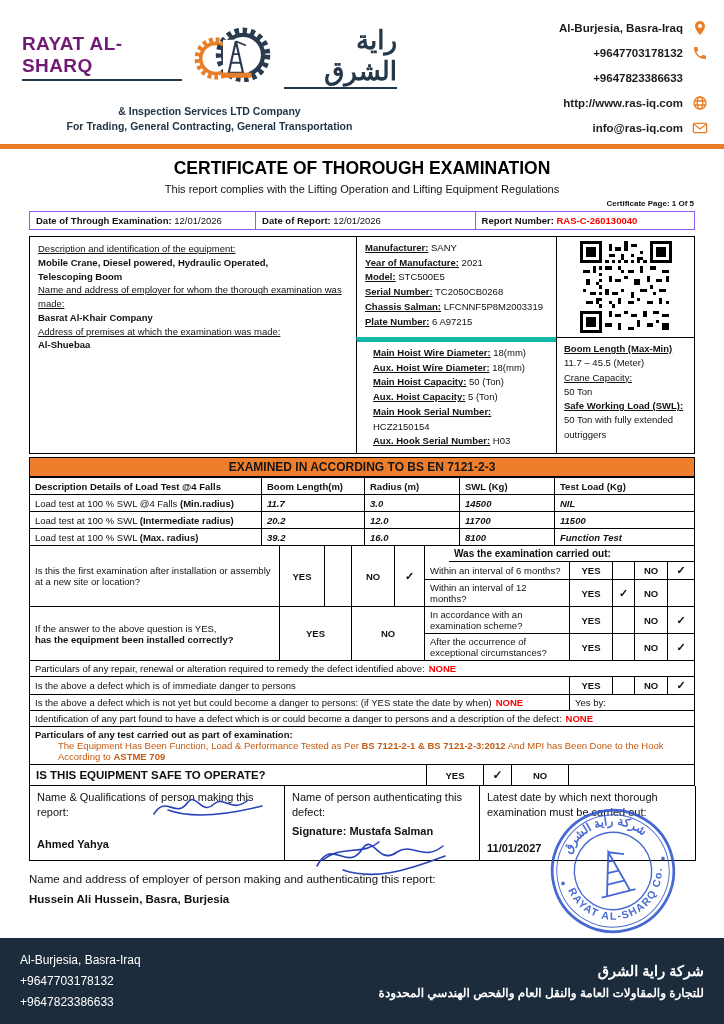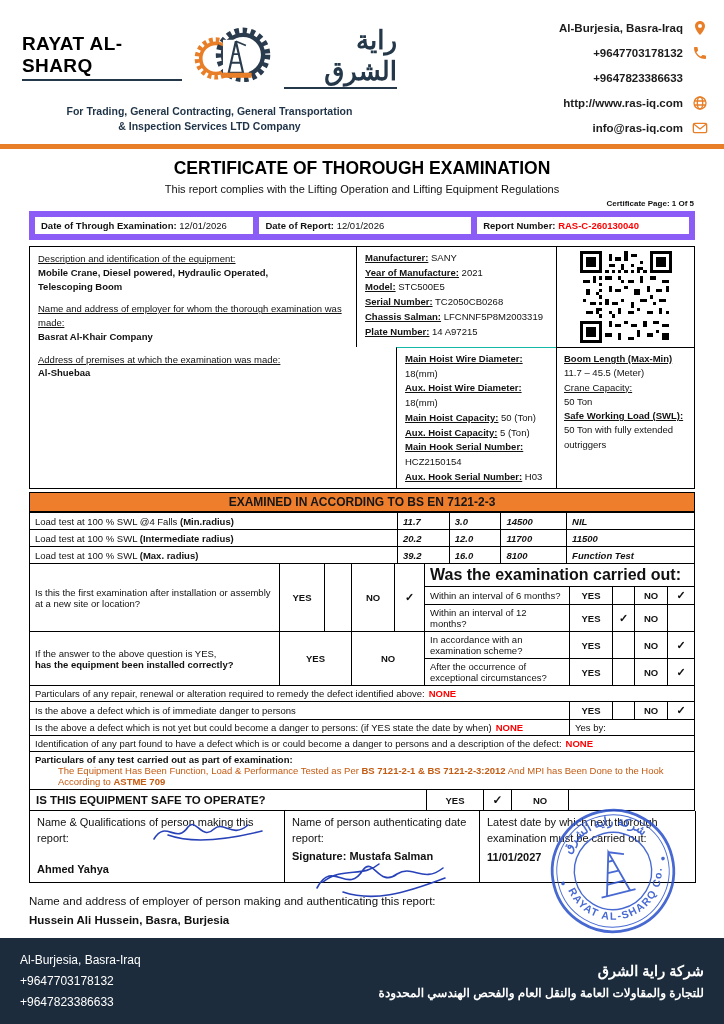--- a/index.html
+++ b/index.html
@@ -3,71 +3,71 @@
 <meta charset="utf-8">
 <style>
   * { margin:0; padding:0; box-sizing:border-box; }
   body { background:#888; font-family:"Liberation Sans", sans-serif; }
   .page { position:relative; width:724px; height:1024px; background:#fff; margin:0 auto; overflow:hidden; color:#111; }
 
   
   .header { display:flex; justify-content:space-between; padding:14px 16px 0 22px; }
   .header-left { width:375px; }
   .logo-row { display:flex; align-items:center; justify-content:center; gap:8px; }
-  .logo-en { font-size:19px; font-weight:bold; color:#000000; letter-spacing:.4px; border-bottom:2px solid #24384a; padding-bottom:2px; }
+  .logo-en { font-size:19px; font-weight:bold; color:#701a75; letter-spacing:.4px; border-bottom:2px solid #24384a; padding-bottom:2px; }
   .logo-ar { font-size:26px; font-weight:bold; color:#24384a; direction:rtl; border-bottom:2px solid #24384a; }
   .emblem { width:92px; height:86px; }
   .taglines { margin-top:4px; text-align:center; color:#1f3347; font-weight:bold; font-size:10.5px; line-height:1.4; }
   .contacts { display:flex; flex-direction:column; gap:9px; padding-top:6px; align-items:flex-end; }
   .c-row { display:flex; align-items:center; gap:9px; font-size:11.5px; font-weight:bold; color:#1c1c1c; }
   .c-icon { width:16px; height:16px; display:inline-flex; }
   .c-icon svg { width:16px; height:16px; }
   .divider { height:5px; background:#e87e27; margin-top:8px; }
 
   
   .title-block { margin-top:9px; }
   .title-main { text-align:center; font-size:17.5px; font-weight:bold; color:#000; }
   .title-sub { text-align:center; font-size:11px; margin-top:4px; color:#111; }
   .page-info { text-align:right; margin-right:30px; font-size:8px; font-weight:bold; margin-top:4px; }
 
   
   table.meta { width:666px; margin:3px 29px 0; border-collapse:collapse; font-size:9.5px; }
-  table.meta td { border:6px solid #8b5cf6; padding:3px 6px; }
+  table.meta td { border:1px solid #8b5cf6; padding:3px 6px; }
   .lbl { font-weight:bold; }
   .red { color:#f00; font-weight:bold; }
 
   
   .info-grid { width:666px; margin:6px 29px 0; border:1px solid #000; display:grid; grid-template-columns:326px 200px 138px; }
   .info-grid > div { font-size:9.5px; }
   .left-cell { grid-area:1/1/3/2; padding:5px 8px; line-height:1.45; }
   .u { text-decoration:underline; }
   .b { font-weight:bold; }
-  .gap-top { margin-top:9px; }
+  .gap-top { }
   .spec-cell { grid-area:1/2/2/3; border-left:1px solid #000; padding:4px 8px; line-height:1.55; }
   .qr-cell { grid-area:1/3/2/4; border-left:1px solid #000; display:flex; align-items:center; justify-content:center; padding:4px; }
-  .hoist-cell { grid-area:2/2/3/3; border-left:1px solid #000; border-top:1px solid #14b8a6; padding:4px 8px; line-height:1.55;margin-left:40px; }
+  .hoist-cell { grid-area:2/2/3/3; border-left:1px solid #000; border-top:5px solid #14b8a6; padding:4px 16px; line-height:1.55; }
   .boom-cell { grid-area:2/3/3/4; border-left:1px solid #000; border-top:1px solid #000; padding:4px 7px; line-height:1.5; }
 
   
   .banner { width:666px; margin:3px 29px 0; background:#ee7e2c; border:1px solid #000; text-align:center; font-weight:bold; font-size:12px; color:#161616; padding:2px 0; }
 
   
   table.load { width:666px; margin:0 29px; border-collapse:collapse; font-size:9.5px; }
   table.load th, table.load td { border:1px solid #000; padding:2.5px 5px; text-align:left; }
   table.load th { font-weight:bold; }
   td.num { font-weight:bold;font-style:italic; }
 
   
   .qgrid { width:666px; margin:0 29px; border-left:1px solid #000; display:grid;
            grid-template-columns:250px 45px 27px 43px 30px 145px 43px 22px 33px 27px;
            grid-auto-rows:minmax(16px,auto); font-size:9.5px; }
   .qcell { border-right:1px solid #000; border-bottom:1px solid #000; padding:2px 5px; display:flex; align-items:center; }
   .qcell.c { justify-content:center; font-weight:bold; }
   .qcell.chk { justify-content:center; font-weight:bold; font-size:11px; }
-  .qcell.hdr { font-weight:bold; font-size:16px; }
+  .qcell.hdr { font-weight:bold; font-size:10px;margin-left:24px; }
   .qcell.block { display:block; }
   .orange-txt { color:#c55a11;margin-left:23px; }
   .safe-wrap { padding:0 !important; display:flex; align-items:stretch; }
   .safe-q { width:397px; border-right:1px solid #000; font-weight:bold; font-size:11.5px; display:flex; align-items:center; padding:4px 6px; }
   .safe-box { border-right:1px solid #000; display:flex; align-items:center; justify-content:center; font-weight:bold; }
   .sb-yes { width:57px; } .sb-chk { width:28px; font-size:12px; } .sb-no { width:57px; } .sb-rest { flex:1; border-right:none; }
 
   
   .sig-grid { width:666px; margin:0 29px; border-left:1px solid #000; display:grid; grid-template-columns:255px 195px 216px; }
   .sig-cell { border-right:1px solid #000; border-bottom:1px solid #000; padding:4px 7px; font-size:11px; min-height:62px; position:relative; line-height:1.4; }
@@ -100,22 +100,22 @@
           <circle cx="74" cy="47" r="33" fill="none" stroke="#2a3b4d" stroke-width="10" stroke-dasharray="6 5"></circle>
           <circle cx="74" cy="47" r="28" fill="none" stroke="#2a3b4d" stroke-width="6"></circle>
           <rect x="46" y="26" width="36" height="46" fill="#fff"></rect>
           <path d="M54 72 L64 28 L74 72 Z" fill="#fff" stroke="#2a3b4d" stroke-width="3"></path>
           <path d="M57 58 H71 M59 46 H69 M64 28 L78 34" stroke="#2a3b4d" stroke-width="2.5" fill="none"></path>
           <rect x="46" y="72" width="40" height="7" fill="#e87e27"></rect>
         </svg>
         <div class="logo-ar">راية الشرق</div>
       </div>
       <div class="taglines">
+        <div>&amp; Inspection Services LTD Company</div>
         <div>For Trading, General Contracting, General Transportation</div>
-        <div>&amp; Inspection Services LTD Company</div>
       </div>
     </div>
 
     <div class="contacts">
       <div class="c-row">
         <span>Al-Burjesia, Basra-Iraq</span>
         <span class="c-icon">
           <svg viewBox="0 0 16 16">
               <path fill="#e87e27" d="M8 1C5.2 1 3 3.2 3 6c0 3.8 5 9 5 9s5-5.2 5-9c0-2.8-2.2-5-5-5zm0 7a2 2 0 1 1 0-4 2 2 0 0 1 0 4z"></path>
             </svg>
@@ -192,21 +192,21 @@
       <div class="u gap-top">Address of premises at which the examination was made:</div>
       <div class="b">Al-Shuebaa</div>
     </div>
 
     <div class="spec-cell">
       <div><span class="lbl u">Manufacturer:</span> <span>SANY</span></div>
       <div><span class="lbl u">Year of Manufacture:</span> <span>2021</span></div>
       <div><span class="lbl u">Model:</span> <span>STC500E5</span></div>
       <div><span class="lbl u">Serial Number:</span> <span>TC2050CB0268</span></div>
       <div><span class="lbl u">Chassis Salman:</span> <span>LFCNNF5P8M2003319</span></div>
-      <div><span class="lbl u">Plate Number:</span> <span>14 A97215</span></div>
+      <div><span class="lbl u">Plate Number:</span> <span>6 A97215</span></div>
     </div>
 
     <div class="qr-cell">
       <svg width="92" height="92" viewBox="0 0 29 29" shape-rendering="crispEdges">
         <rect width="29" height="29" fill="#fff"></rect>
         <g fill="#000">
           <rect x="0" y="0" width="7" height="7"></rect>
             <rect x="1" y="1" width="5" height="5" fill="#fff"></rect>
             <rect x="2" y="2" width="3" height="3"></rect>
           <rect x="22" y="0" width="7" height="7"></rect>
@@ -236,20 +236,27 @@
       <div>50 Ton</div>
       <div class="lbl u">Safe Working Load (SWL):</div>
       <div>50 Ton with fully extended outriggers</div>
     </div>
   </div>
 
   <div class="banner">EXAMINED IN ACCORDING TO BS EN 7121-2-3</div>
 
   <table class="load">
     <tbody>
+        <tr>
+      <th style="width:232px">Description Details of Load Test @4 Falls</th>
+      <th style="width:103px">Boom Length(m)</th>
+      <th style="width:95px">Radius (m)</th>
+      <th style="width:95px">SWL (Kg)</th>
+      <th>Test Load (Kg)</th>
+    </tr>
     <tr>
       <td><span>Load test at 100 % SWL @4 Falls </span><span class="b">(Min.radius)</span></td>
       <td class="num">11.7</td>
       <td class="num">3.0</td>
       <td class="num">14500</td>
       <td class="num">NIL</td>
     </tr>
     <tr>
       <td><span>Load test at 100 % SWL </span><span class="b">(Intermediate radius)</span></td>
       <td class="num">20.2</td>
@@ -339,29 +346,29 @@
 
   <div class="sig-grid">
     <div class="sig-cell">
       <div>Name &amp; Qualifications of person making this report:</div>
       <svg class="sig-svg" style="right:14px; top:4px; width:120px; height:34px;" viewBox="0 0 120 34">
         <path d="M4 24 C 16 4, 26 30, 38 12 C 46 2, 52 26, 64 14 C 74 5, 82 24, 98 10 M18 20 C 40 28, 72 26, 112 16" fill="none" stroke="#2741b8" stroke-width="1.6" stroke-linecap="round"></path>
       </svg>
       <div class="b" style="margin-top:16px">Ahmed Yahya</div>
     </div>
     <div class="sig-cell">
-      <div>Name of person authenticating date report:</div>
+      <div>Name of person authenticating this defect:</div>
       <div class="b" style="margin-top:3px">Signature: Mustafa Salman</div>
       <svg class="sig-svg" style="left:26px; bottom:-20px; width:150px; height:48px; z-index:2;" viewBox="0 0 150 48">
         <path d="M6 34 C 22 4, 36 42, 52 16 C 62 2, 68 34, 86 20 C 102 10, 112 30, 132 14 M32 38 C 62 48, 92 40, 134 24 M12 28 C 32 12, 52 24, 68 10" fill="none" stroke="#2741b8" stroke-width="1.6" stroke-linecap="round"></path>
       </svg>
     </div>
     <div class="sig-cell">
       <div>Latest date by which next thorough examination must be carried out:</div>
-      <div class="b" style="margin-top:4px">11/01/2027</div>
+      <div class="b" style="margin-top:20px">11/01/2027</div>
     </div>
   </div>
 
   <div class="employer-block">
     <div>Name and address of employer of person making and authenticating this report:</div>
     <div class="b">Hussein Ali Hussein, Basra, Burjesia</div>
   </div>
 
   <svg class="stamp" viewBox="0 0 150 150">
     <g fill="none" stroke="#2f55cc">

